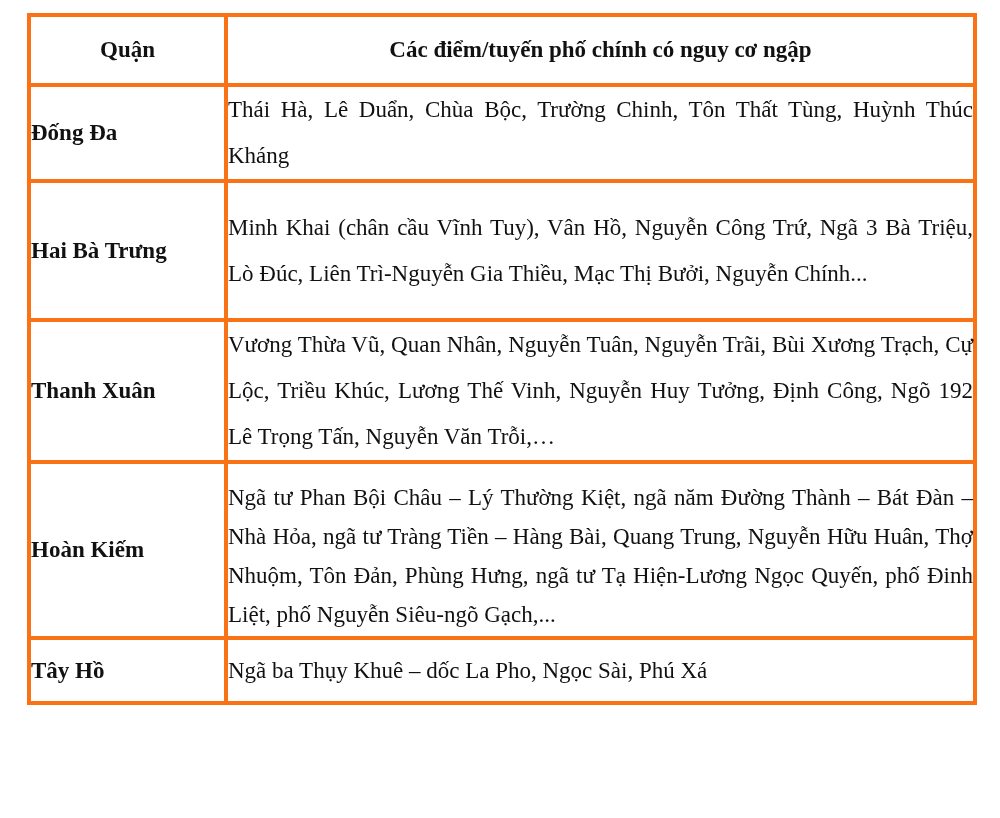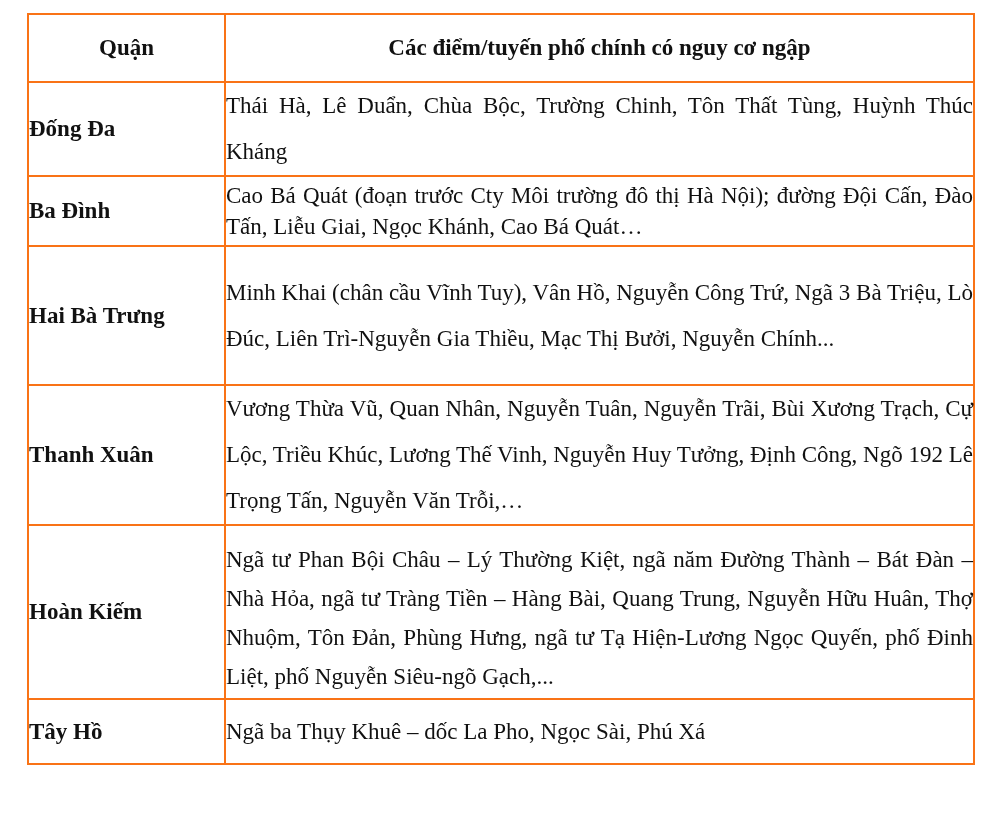--- a/index.html
+++ b/index.html
@@ -3,21 +3,21 @@
 <meta charset="utf-8">
 <style>
   html, body { margin: 0; padding: 0; background: #ffffff; }
   body { width: 1000px; height: 818px; position: relative; overflow: hidden;
          font-family: "Liberation Serif", "DejaVu Serif", serif; color: #111111; }
   table.flood {
     position: absolute; left: 27px; top: 13px;
     width: 946px; border-collapse: collapse; table-layout: fixed;
   }
   table.flood td, table.flood th {
-    border: 2px solid #f97316; padding: 0; vertical-align: middle;
+    border: 4px solid #f97316; padding: 0; vertical-align: middle;
   }
   col.c1 { width: 197px; }
   col.c2 { width: 749px; }
   th { font-weight: bold; font-size: 23px; text-align: center; height: 66px; }
   td.district { font-weight: bold; font-size: 23px; padding-left: 11px; text-align: left; border-radius: 7px; }
   td.streets { font-size: 23px; padding: 0 10px 0 10px; text-align: justify; text-align-last: left; }
   td.streets.loose { line-height: 46px; }
   td.streets.tight { line-height: 31px; }
   td.streets.mid { line-height: 39px; padding-top:14px; padding-bottom:2px;}
   tr.r1 { height: 91px; }
@@ -41,24 +41,20 @@
     <tr>
       <th>Quận</th>
       <th>Các điểm/tuyến phố chính có nguy cơ ngập</th>
     </tr>
   </thead>
   <tbody>
     <tr class="r1">
       <td class="district">Đống Đa</td>
       <td class="streets loose">Thái Hà, Lê Duẩn, Chùa Bộc, Trường Chinh, Tôn Thất Tùng, Huỳnh Thúc Kháng</td>
     </tr>
-    <tr class="r2">
-      <td class="district">Ba Đình</td>
-      <td class="streets tight">Cao Bá Quát (đoạn trước Cty Môi trường đô thị Hà Nội); đường Đội Cấn, Đào Tấn, Liễu Giai, Ngọc Khánh, Cao Bá Quát…</td>
-    </tr>
     <tr class="r3">
       <td class="district">Hai Bà Trưng</td>
       <td class="streets loose">Minh Khai (chân cầu Vĩnh Tuy), Vân Hồ, Nguyễn Công Trứ, Ngã 3 Bà Triệu, Lò Đúc, Liên Trì-Nguyễn Gia Thiều, Mạc Thị Bưởi, Nguyễn Chính...</td>
     </tr>
     <tr class="r4">
       <td class="district">Thanh Xuân</td>
       <td class="streets loose">Vương Thừa Vũ, Quan Nhân, Nguyễn Tuân, Nguyễn Trãi, Bùi Xương Trạch, Cự Lộc, Triều Khúc, Lương Thế Vinh, Nguyễn Huy Tưởng, Định Công, Ngõ 192 Lê Trọng Tấn, Nguyễn Văn Trỗi,…</td>
     </tr>
     <tr class="r5">
       <td class="district">Hoàn Kiếm</td>

